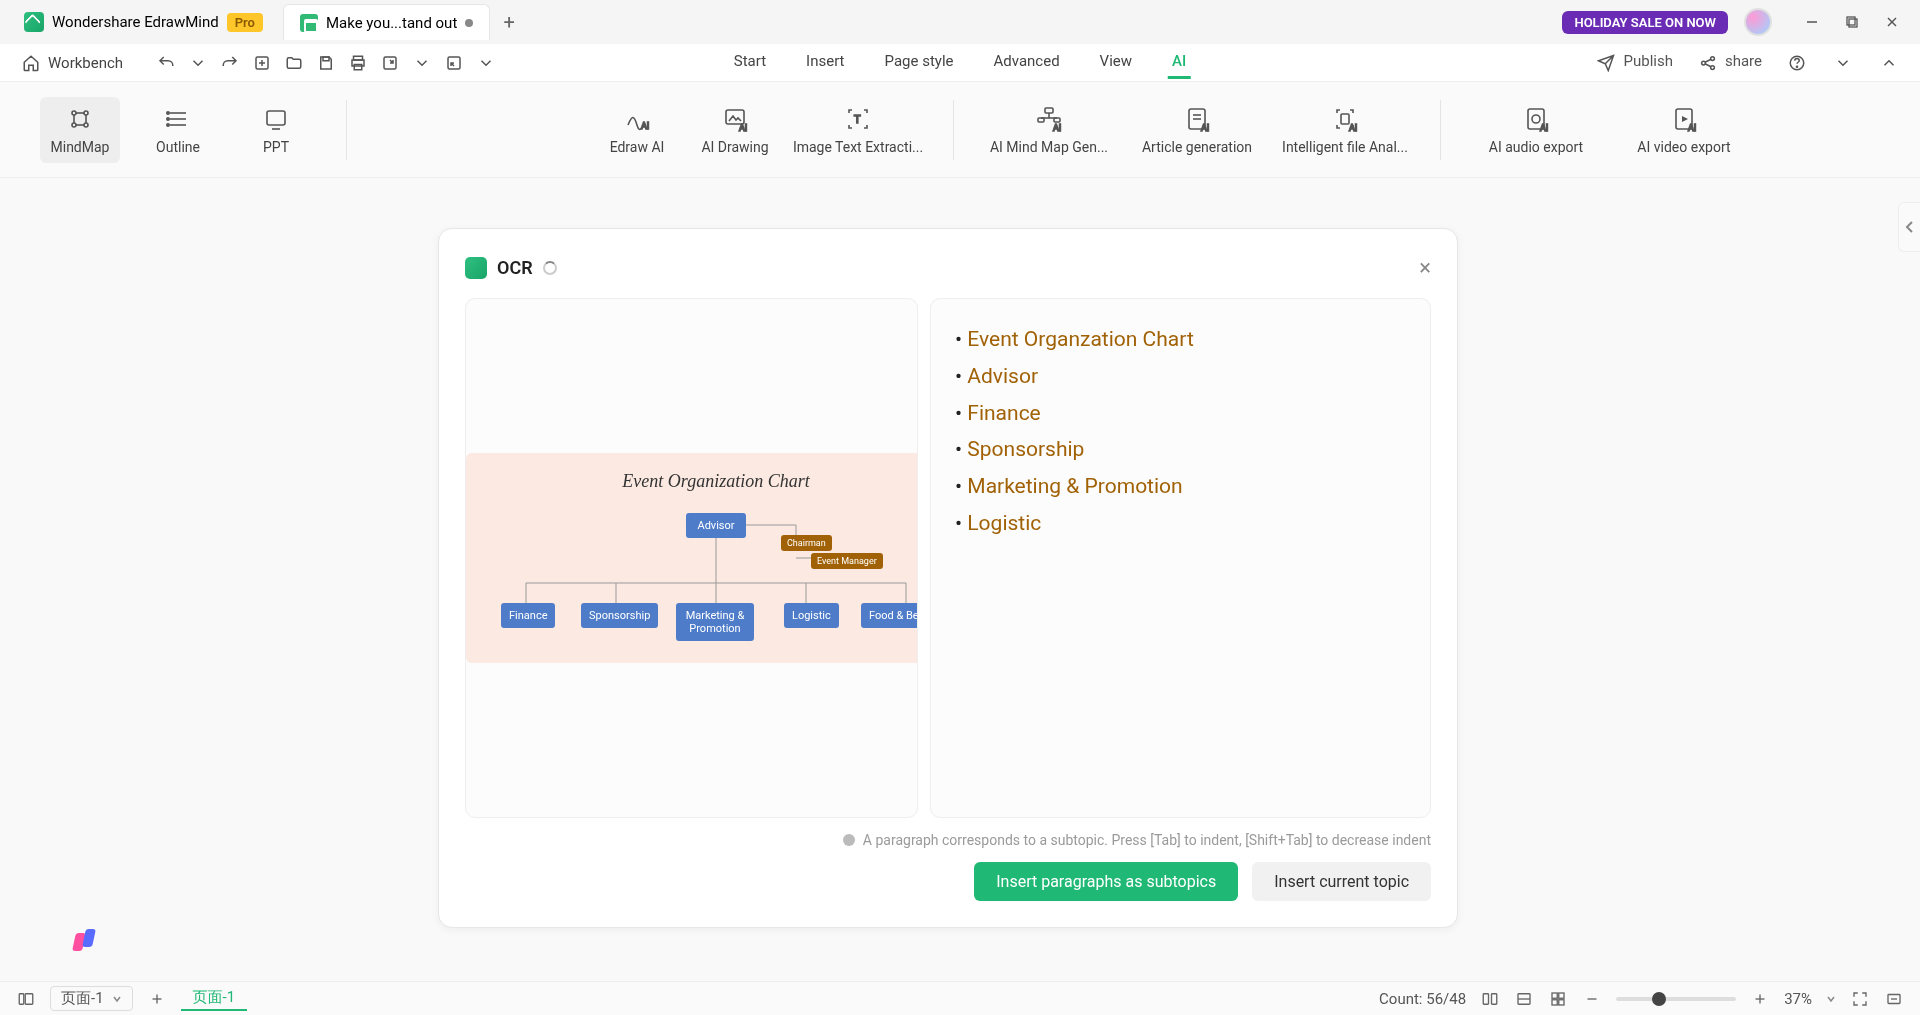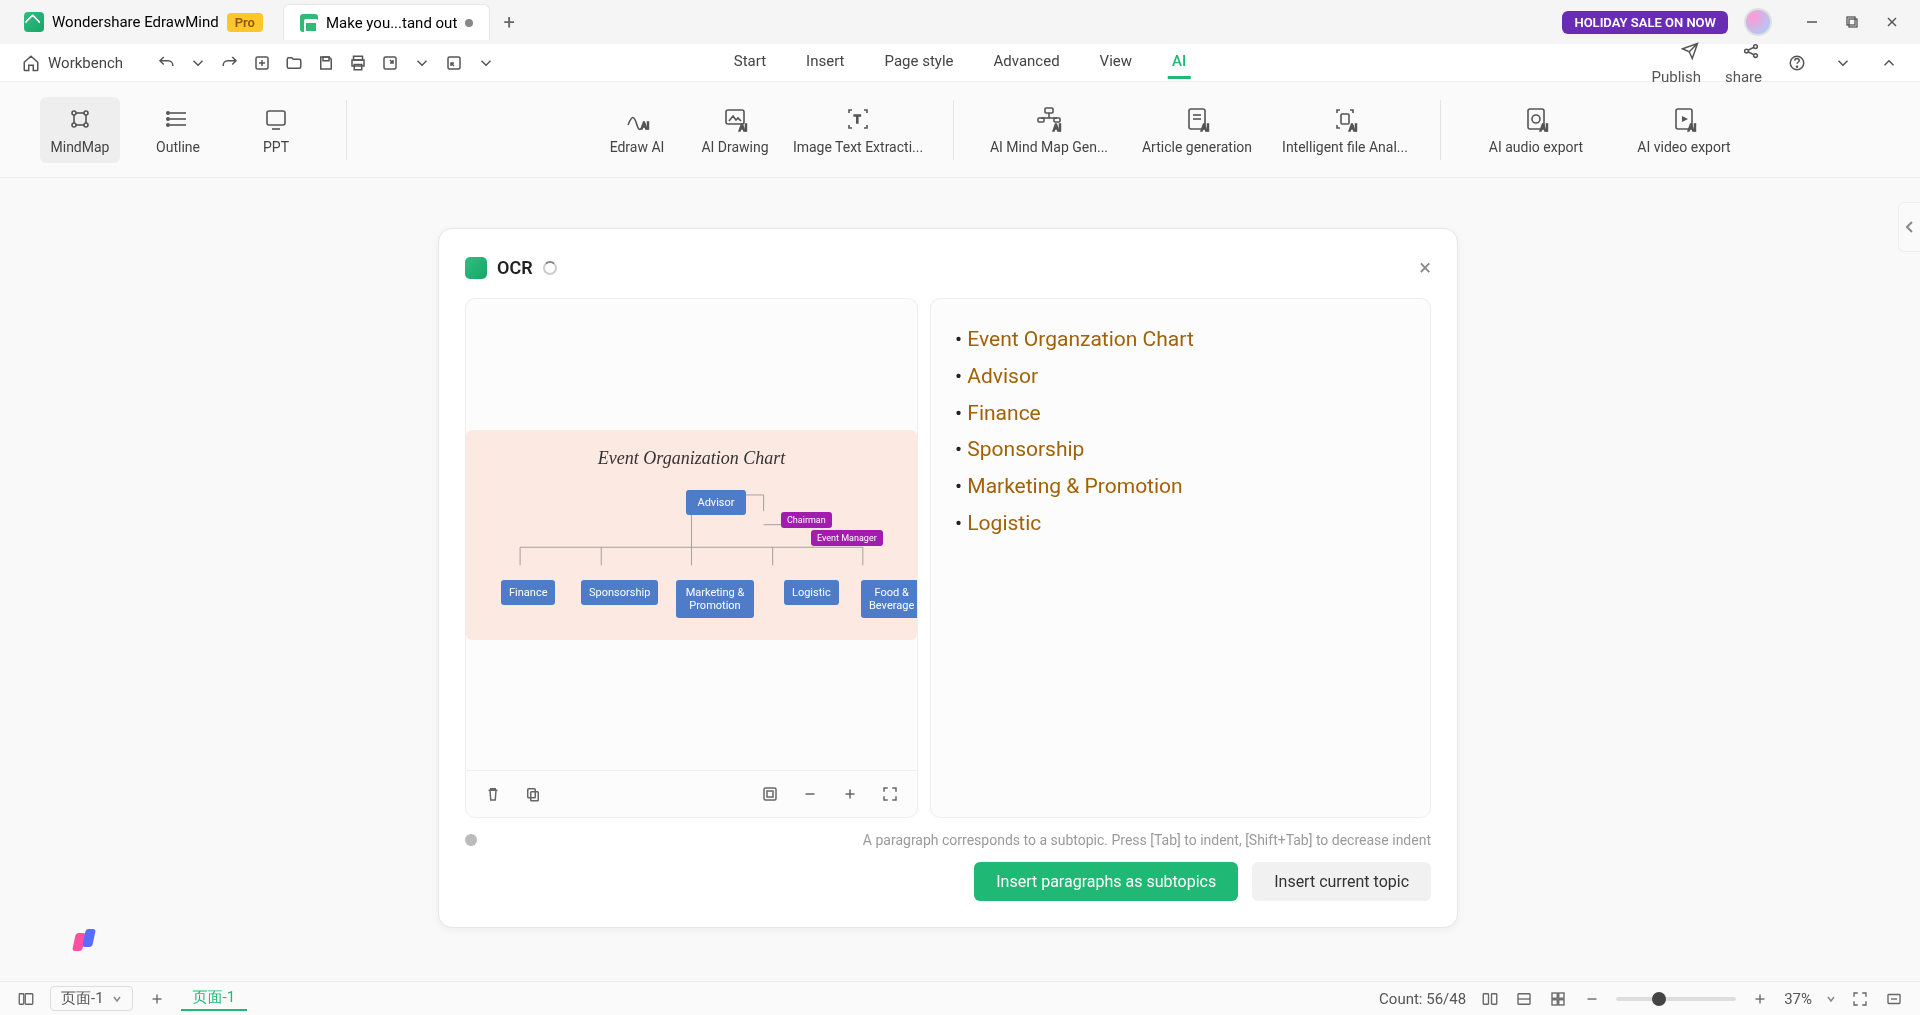--- a/index.html
+++ b/index.html
@@ -22,21 +22,21 @@
 .newtab-plus { width: 30px; height: 30px; display: inline-flex; align-items: center; justify-content: center; font-size: 20px; color: #666; }
 
 .toolbar { height: 38px; background: #fff; border-bottom: 1px solid #eee; display: flex; align-items: center; padding: 0 20px; gap: 10px; font-size: 15px; }
 .tb-home { display: inline-flex; align-items: center; gap: 6px; color: #444; }
 .tb-icon { width: 22px; height: 22px; display: inline-flex; align-items: center; justify-content: center; color: #555; }
 .tb-icon svg { width: 18px; height: 18px; stroke: currentColor; fill: none; stroke-width: 2; }
 .menu-tabs { position: absolute; left: 50%; transform: translateX(-50%); display: flex; gap: 32px; }
 .menu-tabs span { color: #444; padding: 6px 4px; cursor: pointer; }
 .menu-tabs span.active { color: #1fb874; border-bottom: 3px solid #1fb874; font-weight: 500; }
 .toolbar-right { margin-left: auto; display: flex; align-items: center; gap: 24px; color: #555; }
-.toolbar-right .tb-item { display: inline-flex; align-items: flex-end; gap: 6px; font-size: 15px; flex-direction: column; }
+.toolbar-right .tb-item { display: inline-flex; align-items: flex-start; gap: 6px; font-size: 15px; }
 
 .ribbon { height: 96px; background: #fafafa; border-bottom: 1px solid #eee; display: flex; align-items: center; padding: 0 20px; gap: 0; }
 .rb-group { display: flex; gap: 18px; padding: 0 20px; }
 .rb-sep { width: 1px; height: 60px; background: #e4e4e4; margin: 0 10px; }
 .rb-btn { display: flex; flex-direction: column; align-items: center; justify-content: center; gap: 6px; width: 80px; padding: 8px 4px; font-size: 14px; color: #444; cursor: pointer; border-radius: 6px; white-space: nowrap; }
 .rb-btn.wide { width: 130px; }
 .rb-btn.active { background: #eee; }
 .rb-btn svg { width: 28px; height: 28px; stroke: #555; fill: none; stroke-width: 1.6; }
 .ai-sub { font-size: 9px; fill: #555; }
 
@@ -57,36 +57,36 @@
 .sb-icon { width: 20px; height: 20px; display: inline-flex; align-items: center; justify-content: center; color: #666; }
 .sb-icon svg { width: 18px; height: 18px; stroke: currentColor; fill: none; stroke-width: 1.8; }
 
 .ocr-panel { position: absolute; left: 438px; top: 50px; width: 1020px; height: 700px; background: #fff; border: 1px solid #e6e6e6; border-radius: 14px; box-shadow: 0 2px 10px rgba(0,0,0,.05); display: flex; flex-direction: column; padding: 26px; }
 .ocr-header { display: flex; align-items: center; gap: 10px; margin-bottom: 18px; }
 .ocr-logo { width: 22px; height: 22px; border-radius: 5px; background: linear-gradient(135deg,#2ec080,#1aa468); }
 .ocr-title { font-size: 18px; font-weight: 600; color: #222; }
 .ocr-close { margin-left: auto; font-size: 22px; color: #888; cursor: pointer; }
 .ocr-body { display: flex; flex: 1; gap: 12px; min-height: 0; }
 .ocr-left, .ocr-right { flex: 1; background: #fcfcfc; border: 1px solid #eee; border-radius: 10px; position: relative; overflow: hidden; }
-.ocr-left { display: flex; flex-direction: column; }
+.ocr-left { display: flex; }
 .ocr-image-area { flex: 1; display: flex; align-items: center; justify-content: center; }
 .org-chart { width: 500px; height: 210px; background: #fce9e2; border-radius: 6px; position: relative; font-size: 12px; }
 .org-title { position: absolute; top: 18px; left: 0; right: 0; text-align: center; font-style: italic; font-family: Georgia, serif; font-size: 18px; color: #333; }
 .org-node { position: absolute; background: #4e7cc9; color: #fff; font-size: 11px; padding: 6px 8px; border-radius: 3px; text-align: center; }
-.org-node.small { font-size: 9px; background: #a21caf; padding: 3px 6px; }
+.org-node.small { font-size: 9px; background: #a16207; padding: 3px 6px; }
 .org-lines { position: absolute; inset: 0; }
 .org-lines line { stroke: #999; stroke-width: 1; }
 .ocr-left-tools { display: flex; align-items: center; padding: 10px 14px; gap: 14px; border-top: 1px solid #f0f0f0; }
 .ocr-left-tools .spacer { flex: 1; }
 .tool-icon { width: 26px; height: 26px; display: inline-flex; align-items: center; justify-content: center; color: #666; cursor: pointer; }
 .tool-icon svg { width: 18px; height: 18px; stroke: currentColor; fill: none; stroke-width: 2; }
 .ocr-right { padding: 22px 24px; font-size: 21px; color: #a16207; line-height: 1.75; overflow-y: auto; }
 .ocr-right .bullet::before { content: "• "; color: #222; }
 .cursor-line::after { content: ""; display: inline-block; width: 1px; height: 18px; background: #333; vertical-align: middle; margin-left: 1px; }
-.ocr-hint { display: flex; align-items: center; justify-content: space-between; gap: 8px; color: #9a9a9a; font-size: 14px; margin-top: 14px; }
+.ocr-hint { display: flex; align-items: center; justify-content: flex-end; gap: 8px; color: #9a9a9a; font-size: 14px; margin-top: 14px; }
 .ocr-hint-dot { width: 12px; height: 12px; border-radius: 50%; background: #bbb; }
 .ocr-actions { display: flex; justify-content: flex-end; gap: 14px; margin-top: 14px; }
 .btn { padding: 10px 22px; border-radius: 6px; font-size: 16px; cursor: pointer; }
 .btn-primary { background: #1fb874; color: #fff; }
 .btn-secondary { background: #f1f1f1; color: #333; }
 .spinner { width: 14px; height: 14px; border: 2px solid #ccc; border-top-color: #888; border-radius: 50%; }
 </style>
 </head>
 <body>
 

